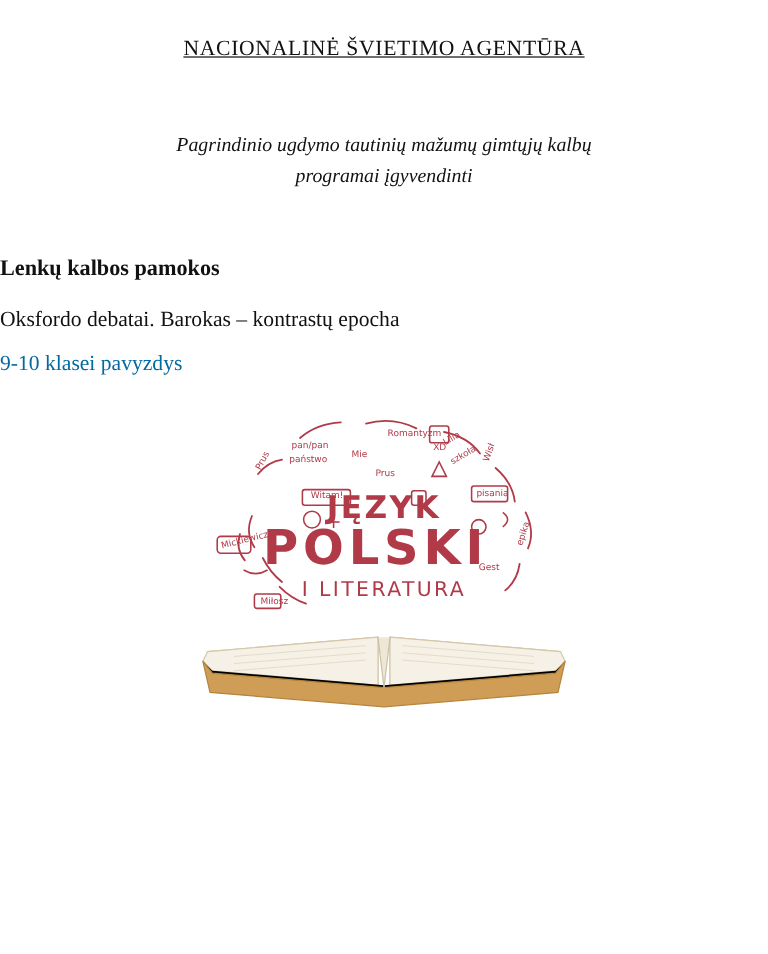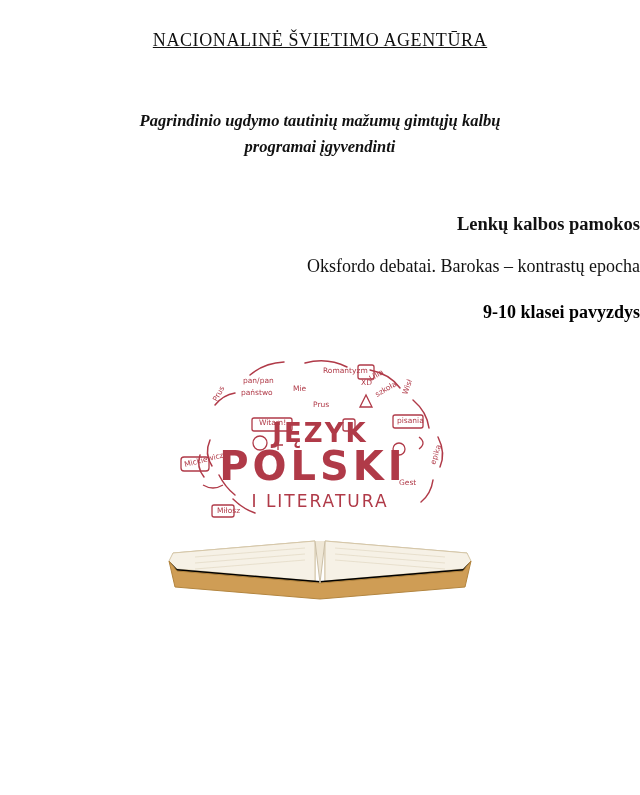--- a/index.html
+++ b/index.html
@@ -34,44 +34,44 @@
     text-align: center;
   }
   .doc-type {
     font-size: 18.5px;
     font-weight: bold;
     color: #111111;
   }
   .program-line {
     font-size: 16.5px;
     font-style: italic;
-    font-weight: bold;
+    font-weight: normal;
     color: #111111;
     margin-top: 14px;
     line-height: 1.55;
   }
   .block-2 {
     margin-top: 55px;
-    text-align: right;
+    text-align: left;
   }
   .lesson-title {
     font-size: 18.5px;
     font-weight: bold;
     color: #111111;
   }
   .lesson-subtitle {
     font-size: 18px;
     color: #111111;
     margin-top: 21px;
   }
   .grade-line {
     font-size: 18px;
-    font-weight: bold;
-    color: #000000;
-    margin-top: 25px;
+    font-weight: normal;
+    color: #0369a1;
+    margin-top: 15px;
   }
   .illustration {
     position: relative;
     margin: 22px auto 0;
     width: 330px;
     height: 260px;
   }
   .illustration svg {
     display: block;
   }

